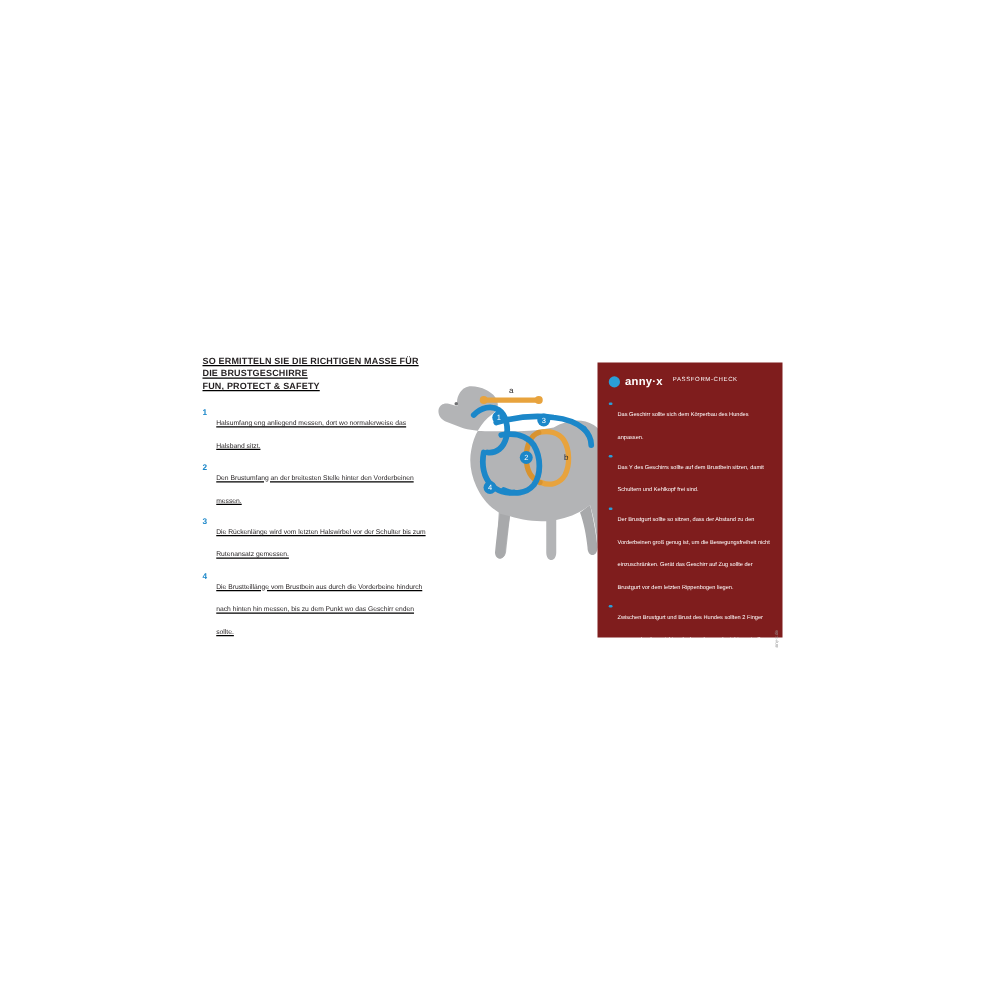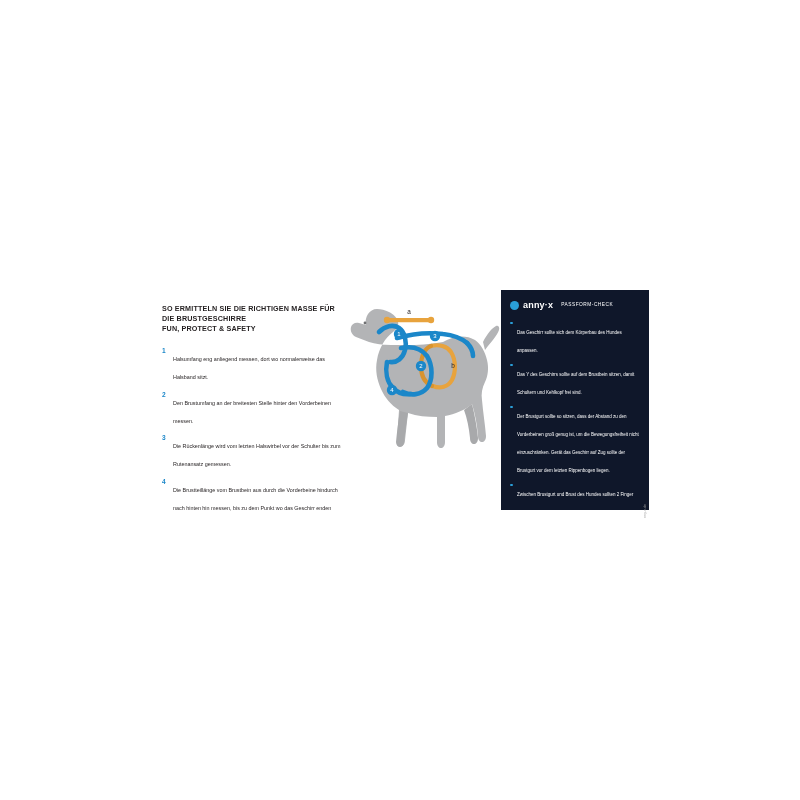--- a/index.html
+++ b/index.html
@@ -26,22 +26,23 @@
     top: 282px;
     width: 500px;
     height: 236px;
     background: #ffffff;
     overflow: hidden;
   }
   
   #left-col {
     position: absolute;
     left: 12px;
-    top: 22px;
+    top: 2px;
     width: 180px;
+    text-decoration: underline;
   }
   .headline {
     font-size: 7.2px;
     font-weight: bold;
     color: #231f20;
     letter-spacing: 0.15px;
     line-height: 10px;
     text-transform: uppercase;
   }
   #steps {
@@ -63,25 +64,25 @@
   .step .txt {
     font-size: 5.4px;
     line-height: 7.6px;
     color: #231f20;
   }
   .num.blue { color: #1b87c9; }
 
   
   #right-panel {
     position: absolute;
-    left: 351px;
+    left: 328px;
     top: 8px;
     width: 148px;
     height: 220px;
-    background: #0f172a;
+    background: #7f1d1d;
     color: #ffffff;
   }
   #brand-row {
     position: absolute;
     left: 9px;
     top: 10px;
     display: flex;
     align-items: center;
     gap: 4px;
   }

